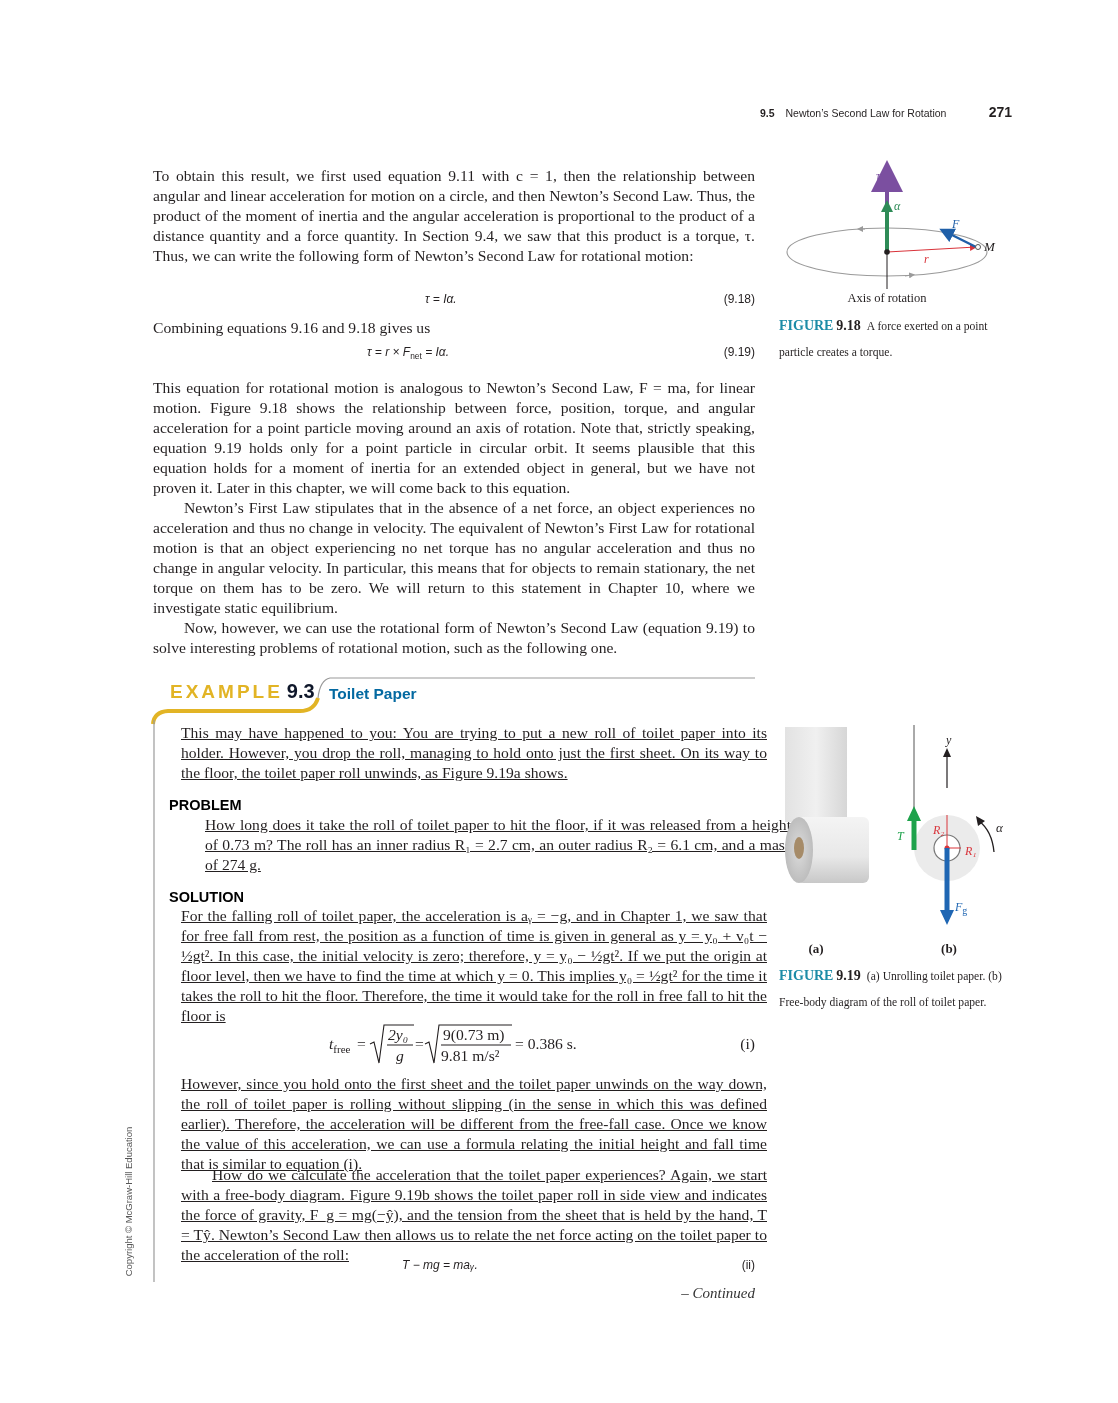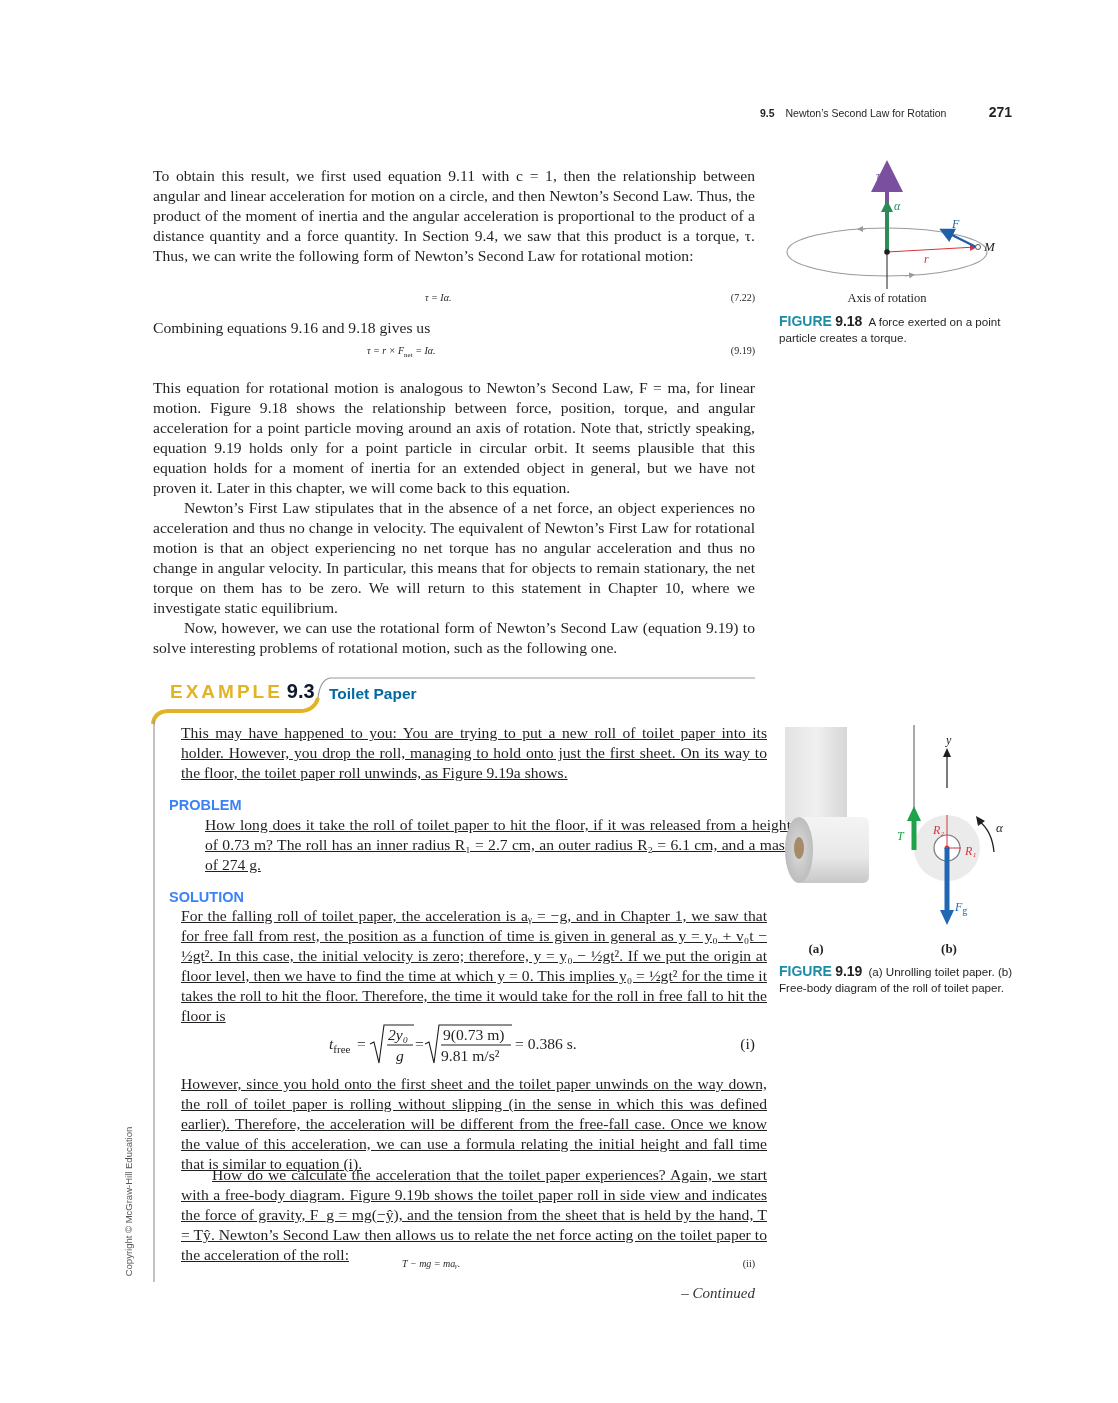--- a/index.html
+++ b/index.html
@@ -10,53 +10,53 @@
 
   
   #running-header { left: 760px; top: 107px; width: 252px; height: 20px; font-size: 10.5px; }
   #running-header .sec-num { font-weight: bold; margin-right: 8px; }
   #running-header .page-num { position: absolute; right: 0; top: -3px; font-size: 14px; font-weight: bold; }
 
   
   .col { left: 153px; width: 602px; }
   .para { font-family: "Liberation Serif", "DejaVu Serif", serif; font-size: 15.6px; line-height: 20px; text-align: justify; margin: 0; text-align-last: left; }
   .indent { text-indent: 31px; }
-  .eq { font-family: Liberation Serif, serif; font-size: 10px; height: 22px; position: absolute; }
+  .eq { font-family: Liberation Sans, sans-serif; font-size: 12px; height: 22px; position: absolute; }
   .eq .expr { position: absolute; font-style: italic; white-space: nowrap; }
   .eq .num { position: absolute; right: 0; }
   #example-label { left: 170px; top: 680px; font-family: "Liberation Sans", sans-serif; font-weight: bold; font-size: 19px; letter-spacing: 3px; color: #e2b425; }
   #example-num { font-family: "Liberation Sans", sans-serif; font-weight: bold; font-size: 20px; color: #0f172a; letter-spacing: 0; margin-left: 4px; }
   #example-title { left: 329px; top: 685px; font-family: "Liberation Sans", sans-serif; font-weight: bold; font-size: 15.5px; color: #0369a1; }
-  .heading-teal { font-family: "Liberation Sans", sans-serif; font-weight: bold; font-size: 14.5px; color: #3b82f6; }
+  .heading-teal { font-family: "Liberation Sans", sans-serif; font-weight: bold; font-size: 14.5px; color: #000000; }
 
   .ex-col { left: 181px; width: 586px; text-decoration: underline; }
 
   
-  .caption { font-family: Liberation Sans, sans-serif; font-size: 11.6px; line-height: 16px; color: #231f20; }
+  .caption { font-family: Liberation Serif, serif; font-size: 11.6px; line-height: 26px; color: #231f20; }
   .caption .fig-label { font-weight: bold; font-size: 14px; color: #1d8ca7; }
   .caption .fig-num { font-weight: bold; font-size: 14px; color: #231f20; margin-right: 6px; }
 
   #copyright { left: 48px; top: 1196px; transform: rotate(-90deg); transform-origin: center; width: 160px; font-family: "Liberation Sans", sans-serif; font-size: 9.5px; color: #555; white-space: nowrap; text-align: center; }
 
   sub, sup { font-size: 70%; }
 </style>
 </head>
 <body>
 
 <div id="running-header" class="abs sans">
   <span class="sec-num">9.5</span>
   <span>Newton’s Second Law for Rotation</span>
   <span class="page-num">271</span>
 </div>
 
 <p class="abs col para" style="top:166px;">To obtain this result, we first used equation 9.11 with c = 1, then the relationship between angular and linear acceleration for motion on a circle, and then Newton’s Second Law. Thus, the product of the moment of inertia and the angular acceleration is proportional to the product of a distance quantity and a force quantity. In Section 9.4, we saw that this product is a torque, τ. Thus, we can write the following form of Newton’s Second Law for rotational motion:</p>
 
 <div class="eq" style="left:153px; top:292px; width:602px;">
   <span class="expr" style="left:272px;">τ = Iα.</span>
-  <span class="num">(7.22)</span>
+  <span class="num">(9.18)</span>
 </div>
 
 <p class="abs col para" style="top:318px;">Combining equations 9.16 and 9.18 gives us</p>
 
 <div class="eq" style="left:153px; top:345px; width:602px;">
   <span class="expr" style="left:214px;"><span>τ = r × F</span><sub style="font-style:normal;margin-top:9px;">net</sub><span> = Iα.</span></span>
   <span class="num">(9.19)</span>
 </div>
 
 <p class="abs col para" style="top:378px;">This equation for rotational motion is analogous to Newton’s Second Law, F = ma, for linear motion. Figure 9.18 shows the relationship between force, position, torque, and angular acceleration for a point particle moving around an axis of rotation. Note that, strictly speaking, equation 9.19 holds only for a point particle in circular orbit. It seems plausible that this equation holds for a moment of inertia for an extended object in general, but we have not proven it. Later in this chapter, we will come back to this equation.</p>

